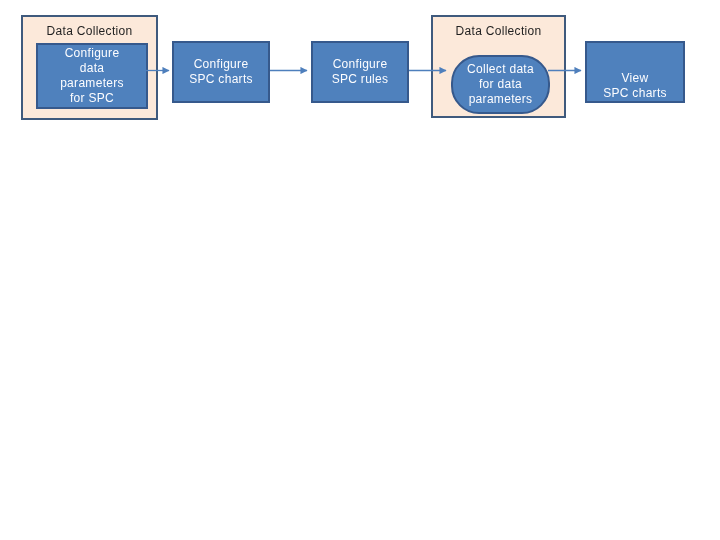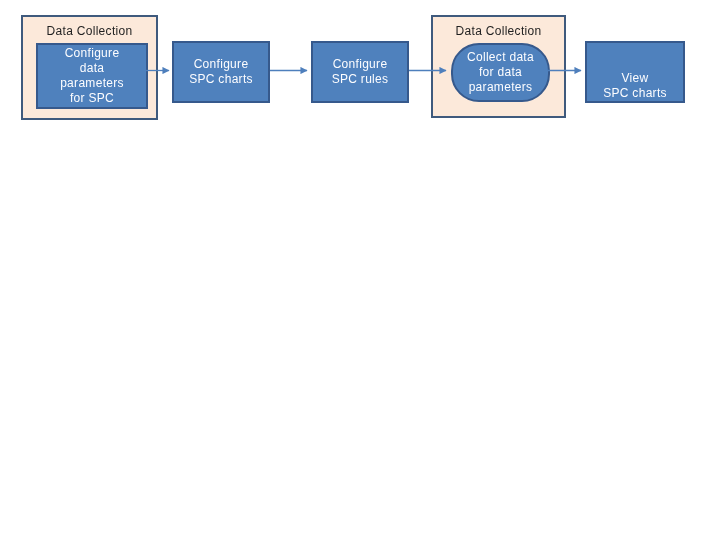--- a/index.html
+++ b/index.html
@@ -48,21 +48,21 @@
     line-height:15px;
     letter-spacing:0.3px;
     text-align:center;
     white-space:pre-line;
   }
   #group1{left:21px;top:15px;width:137px;height:105px;}
   #nodeA{left:13px;top:26px;width:112px;height:66px;}   
   #nodeB{left:172px;top:41px;width:98px;height:62px;}
   #nodeC{left:311px;top:41px;width:98px;height:62px;}
   #group2{left:431px;top:15px;width:135px;height:103px;}
-  #nodeD{left:18px;top:26px;width:99px;height:59px;border-radius:28px;}    
+  #nodeD{left:18px;top:38px;width:99px;height:59px;border-radius:28px;}    
   #nodeE{left:585px;top:41px;width:100px;height:62px;align-items:flex-end;}
   .connector-layer{
     position:absolute;left:0;top:0;width:720px;height:540px;
     pointer-events:none;
   }
   .connector{stroke:var(--connector);stroke-width:1.3;fill:none;}
   .arrowhead{fill:var(--connector);}
 </style>
 </head>
 <body>

